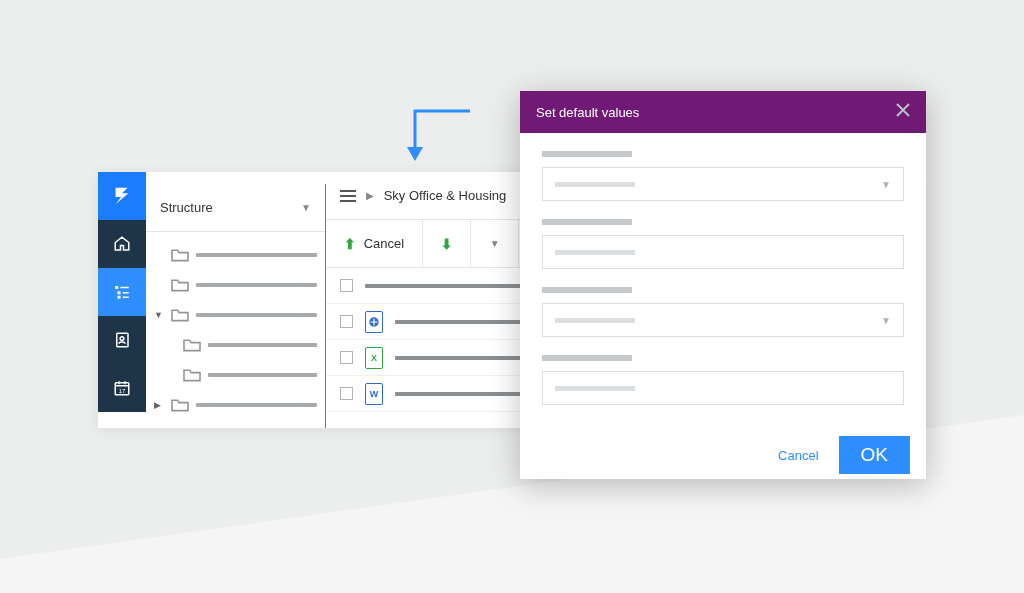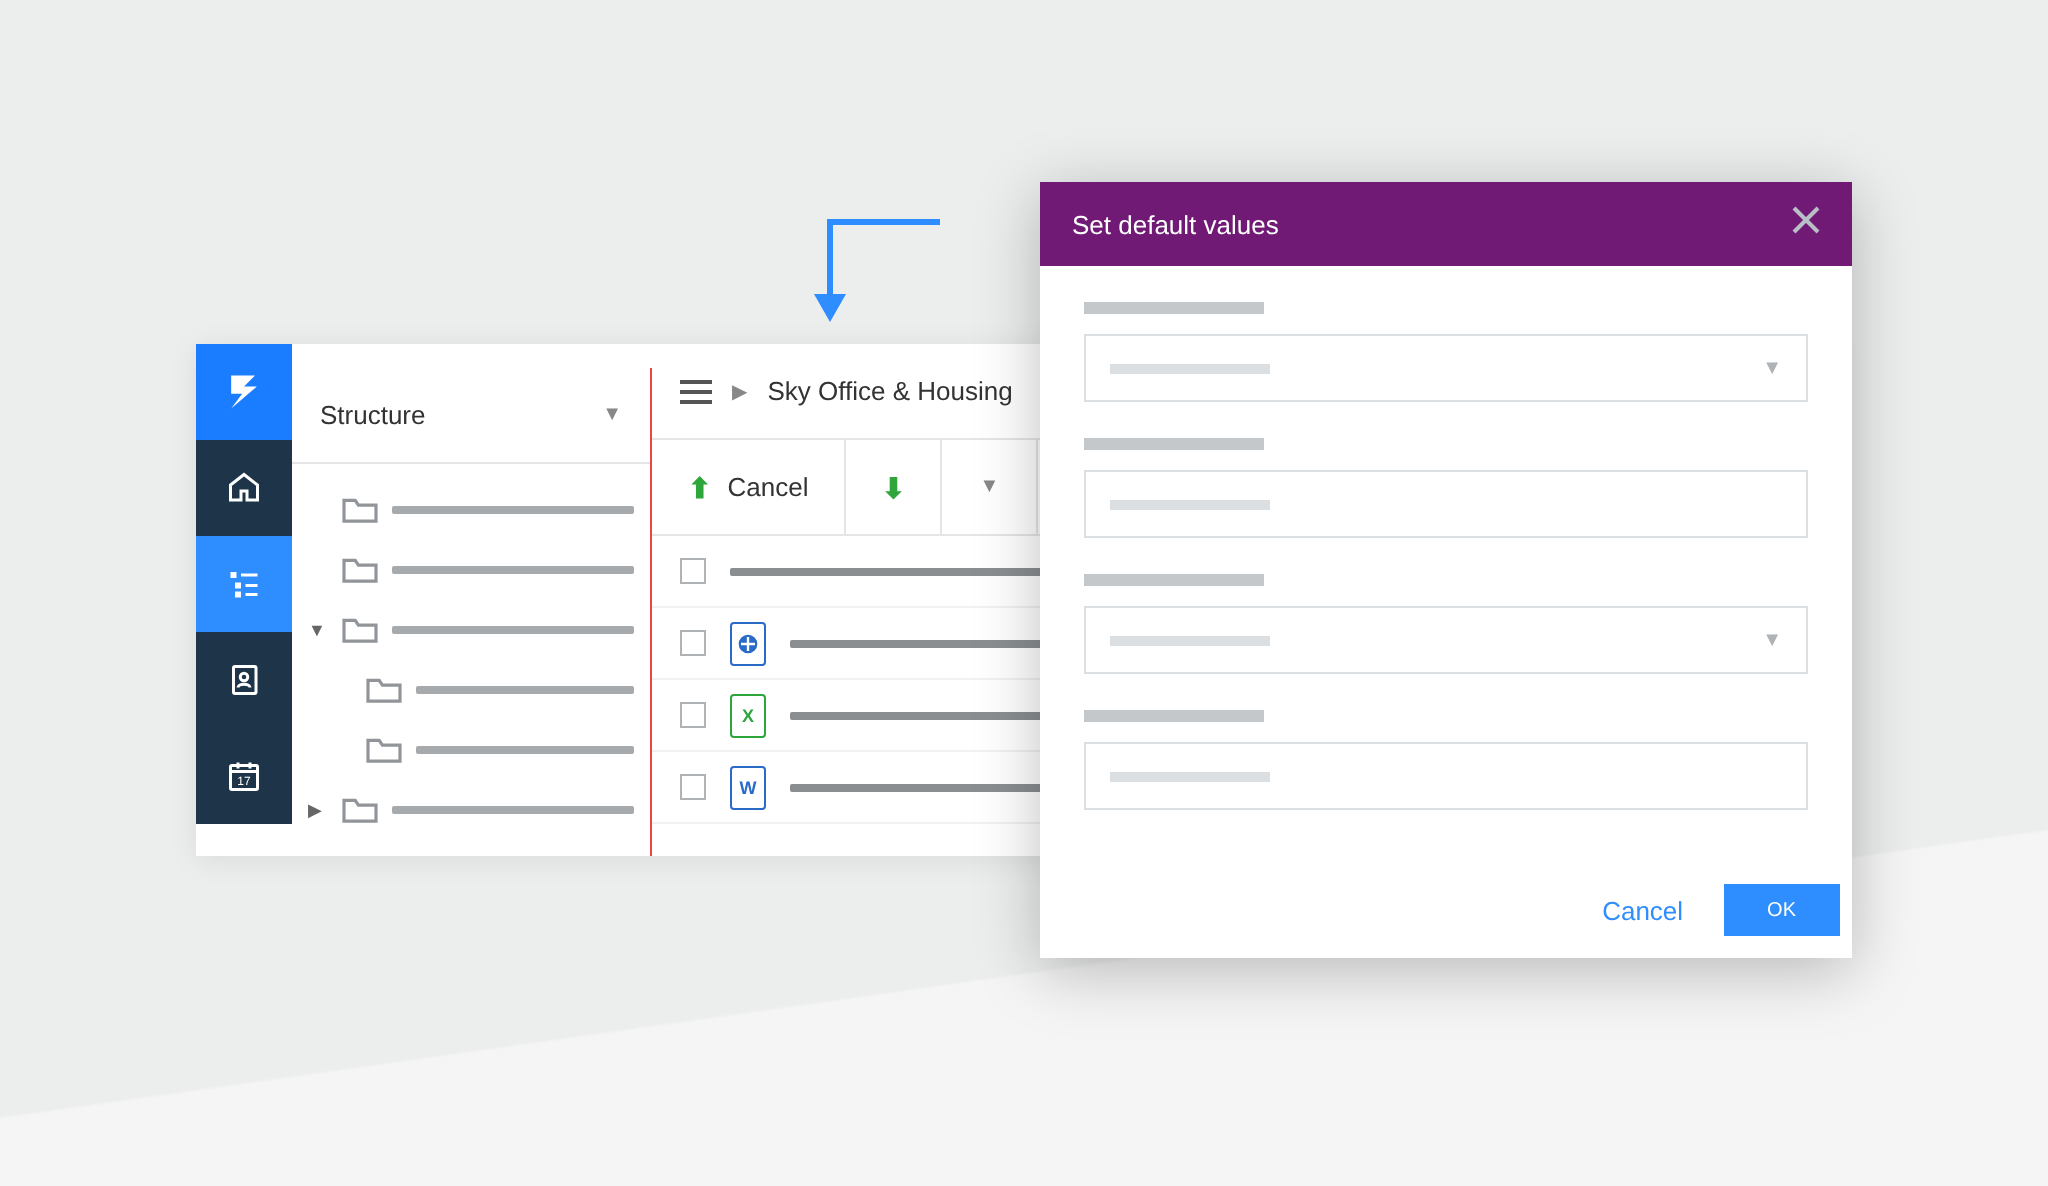--- a/index.html
+++ b/index.html
@@ -59,21 +59,21 @@
     .dlg-hdr { height: 42px; background: #701a75; color: #fff; display: flex; align-items: center; justify-content: space-between; padding: 0 16px; font-size: 13px; font-weight: 500; }
     .dlg-close { color: #b8c0c7; font-size: 16px; }
     .dlg-body { padding: 18px 22px 8px; }
     .fld { margin-bottom: 18px; }
     .fld-lbl { height: 6px; width: 90px; background: #c5c8cb; margin-bottom: 10px; }
     .fld-ctrl { height: 34px; border: 1px solid #dcdfe1; display: flex; align-items: center; padding: 0 12px; justify-content: space-between; }
     .fld-ph { height: 5px; width: 80px; background: #dcdfe1; }
     .fld-chev { color: #b0b3b6; font-size: 10px; }
     .dlg-ftr { height: 48px; display: flex; align-items: center; justify-content: flex-end; gap: 0; padding-right: 0; }
     .btn-cancel { color: #2e8dff; font-size: 13px; padding: 0 20px; }
-    .btn-ok { background: #2e8dff; color: #fff; font-size: 10px; height: 26px; display: flex; align-items: center; padding: 0 22px; margin-right: 6px; }
+    .btn-ok { background: #2e8dff; color: #fff; font-size: 19px; height: 38px; display: flex; align-items: center; padding: 0 22px; margin-right: 16px; }
   </style>
 </head>
 <body>
 
 <div class="bg-slash"></div>
 
 <div class="panel">
 
   <div class="rail">
     <div class="rail-item rail-logo">

